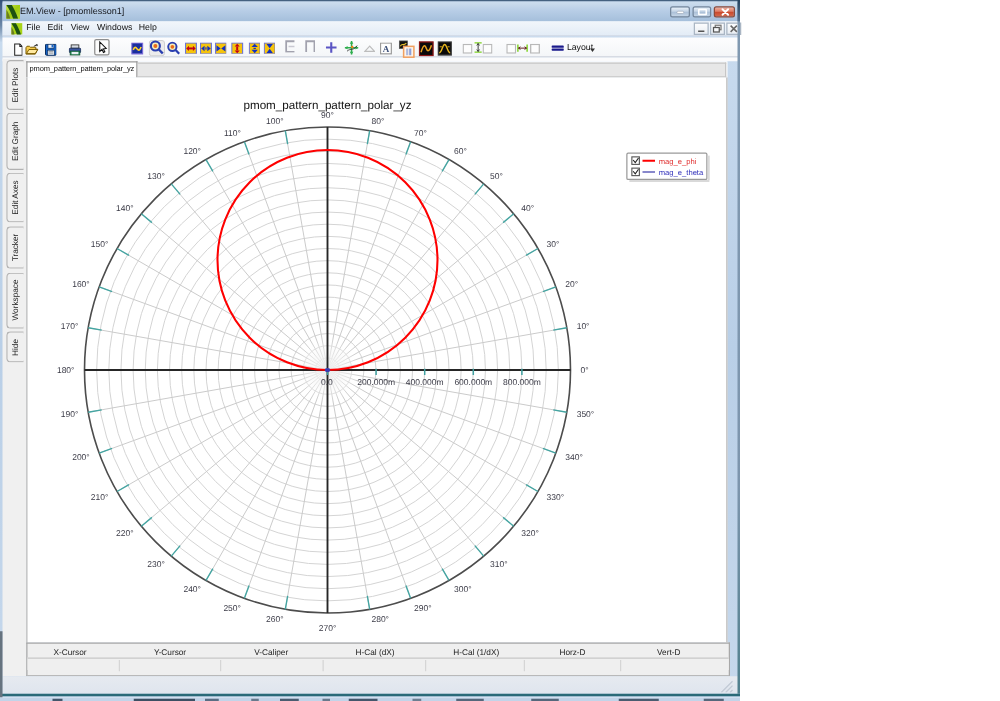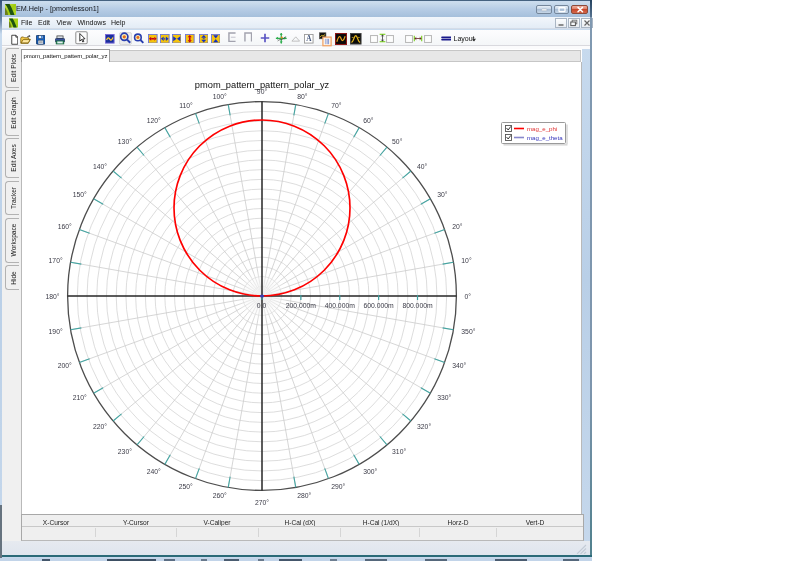--- a/index.html
+++ b/index.html
@@ -61,21 +61,21 @@
 <defs>
         <linearGradient id="gapp" x1="0" y1="0" x2="1" y2="1">
 <stop offset="0" stop-color="#cbe64a"></stop>
           <stop offset="0.5" stop-color="#9ecb10"></stop>
           <stop offset="1" stop-color="#b8dc2e"></stop>
         </linearGradient>
       </defs>
 <path d="M0 0 L4.5 0 C6.5 3.5 8 6.5 9.5 11 L5.5 11 C4 6.5 2.5 3 0 0 Z" fill="#1d5212"></path>
 <path d="M0 3.5 C1.5 5.5 2.6 8 3.2 11 L0 11 Z" fill="#6b7f1e"></path>
 </svg>
-  <div id="title-text">EM.Help - [pmomlesson1]</div>
+  <div id="title-text">EM.View - [pmomlesson1]</div>
   <div class="wbtn" id="btn-min"></div>
   <div class="wbtn" id="btn-max"></div>
   <div class="wbtn" id="btn-close"></div>
   <svg class="abs" style="left:536px;top:5px" width="55px" height="9px" viewBox="0 0 55 9">
 <rect x="5.5" y="4" width="5.5" height="1.8" rx="0.9" fill="#fff" stroke="#8a97a8" stroke-width="0.4"></rect>
 <rect x="23" y="2.6" width="6" height="4" rx="0.5" fill="none" stroke="#fff" stroke-width="1.3"></rect>
 <path d="M42 2.4 L46.5 6.8 M46.5 2.4 L42 6.8" stroke="#fff" stroke-width="1.5" stroke-linecap="round"></path>
 </svg>
   <div id="menubar"></div>
   <svg class="abs" style="left:9px;top:18px" width="9" height="10" viewBox="0 0 11 11">

